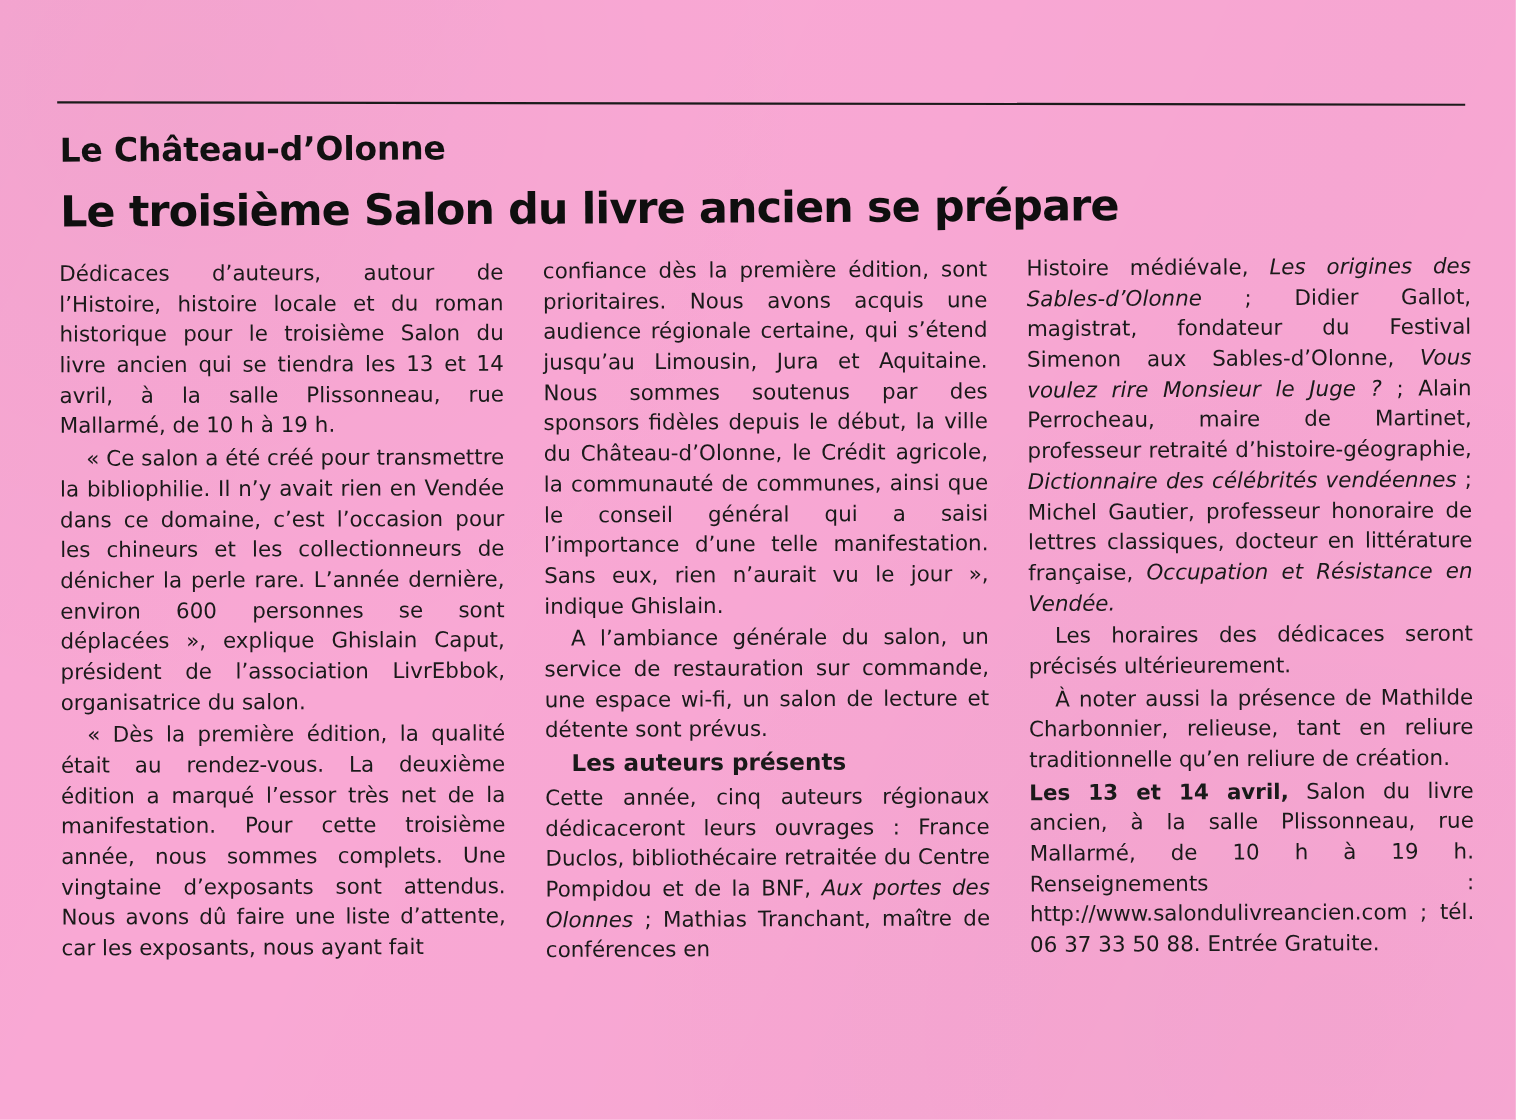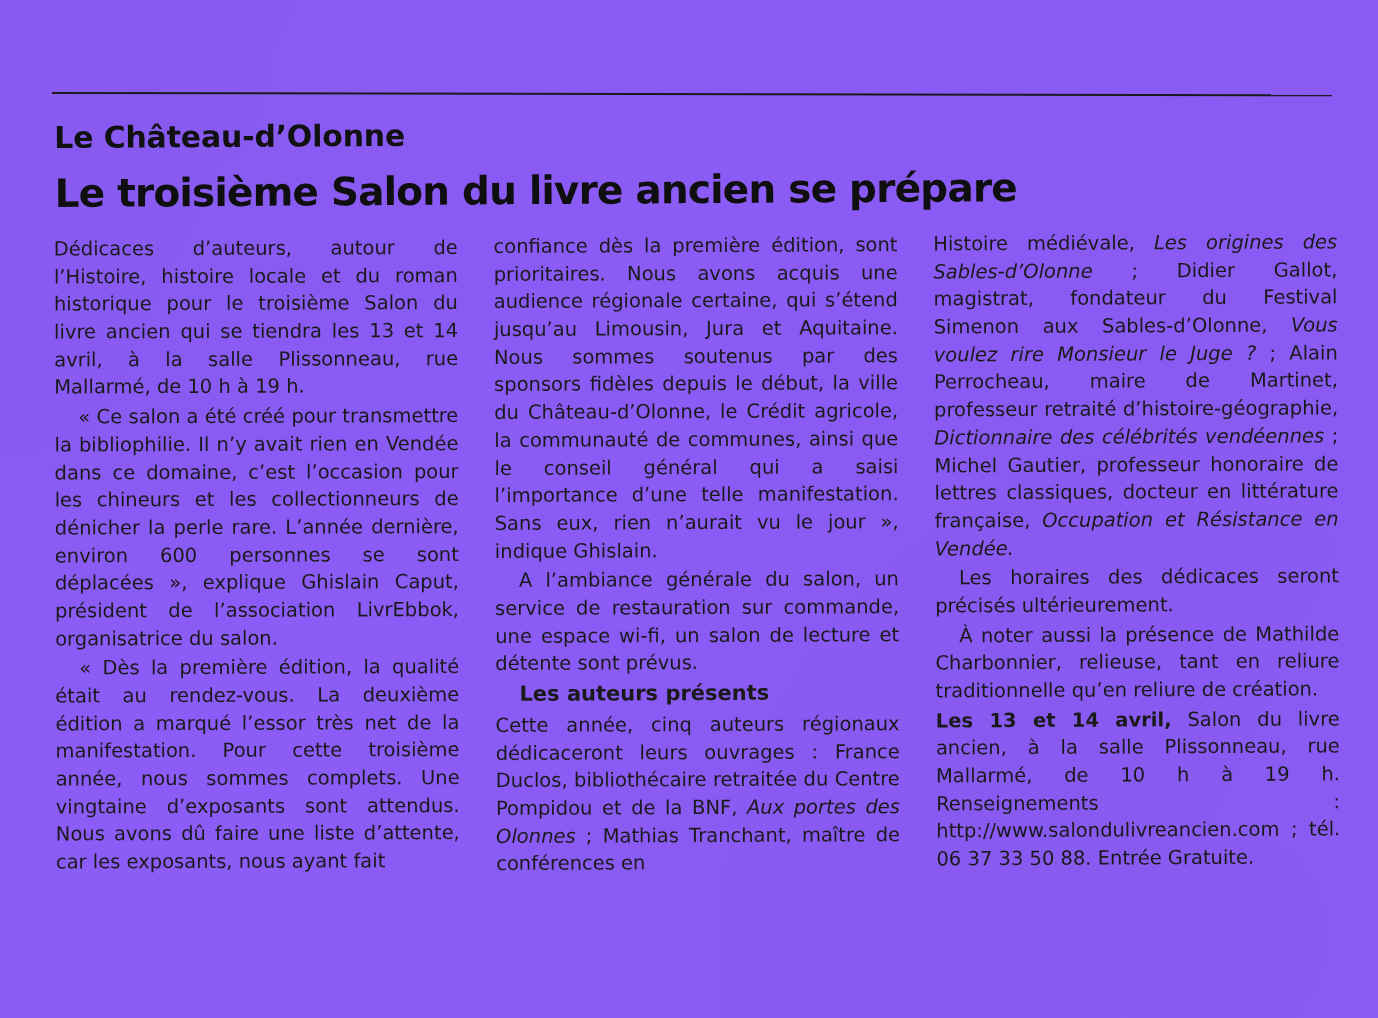--- a/index.html
+++ b/index.html
@@ -13,21 +13,21 @@
     font-family: "Liberation Sans", sans-serif;
     color: #141414;
     position: relative;
     overflow: hidden;
   }
 
   
   .page {
     position: absolute;
     inset: 0;
-    background: #8b5cf6;
+    background: #f9a8d4;
   }
 
   .scan-noise {
     position: absolute;
     inset: 0;
     pointer-events: none;
     background:
       radial-gradient(circle at 12% 8%, rgba(0,0,0,0.020), rgba(0,0,0,0) 40%),
       radial-gradient(circle at 88% 92%, rgba(0,0,0,0.018), rgba(0,0,0,0) 45%),
       linear-gradient(115deg, rgba(0,0,0,0.012) 0%, rgba(0,0,0,0) 30%, rgba(0,0,0,0.010) 70%, rgba(0,0,0,0) 100%);

